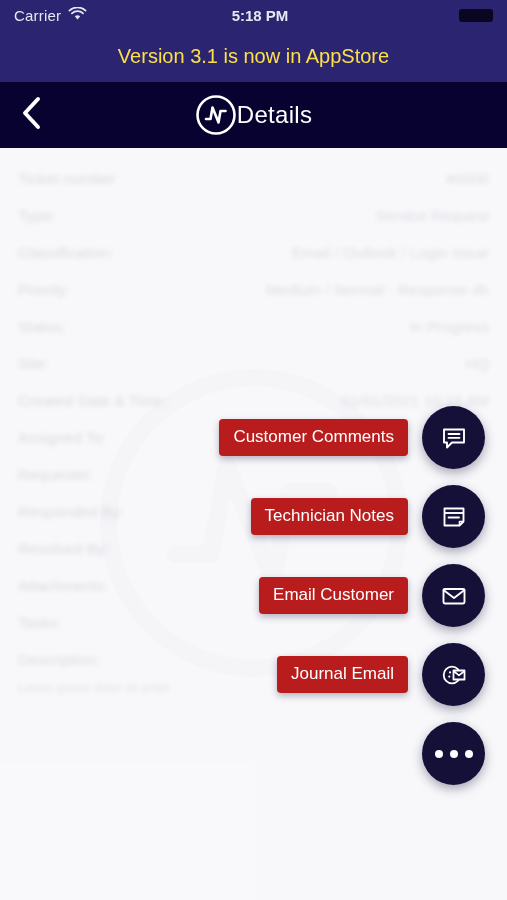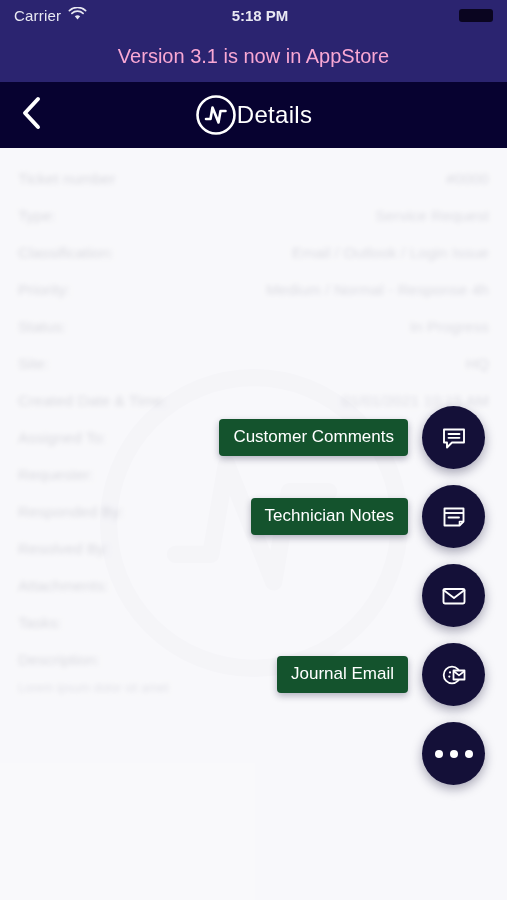--- a/index.html
+++ b/index.html
@@ -50,21 +50,21 @@
     border-radius: 3px;
   }
 
   
   .promo {
     height: 52px;
     background: #2b2470;
     display: flex;
     align-items: center;
     justify-content: center;
-    color: #f9a8d4;
+    color: #fde047;
     font-size: 20px;
     position: relative;
     z-index: 6;
   }
 
   
   .navbar {
     height: 66px;
     background: #070230;
     display: flex;
@@ -170,21 +170,21 @@
     align-items: center;
     justify-content: flex-end;
     gap: 14px;
     height: 63px;
   }
   .sd-label {
     color: #ffffff;
     font-size: 17px;
     padding: 8px 14px 9px;
     border-radius: 4px;
-    background: #14532d;
+    background: #b91c1c;
     box-shadow: 0 3px 7px rgba(20,16,56,.30);
     white-space: nowrap;
     cursor: pointer;
   }
   .sd-label.danger {
     background: #fb1405;
     box-shadow: 0 3px 7px rgba(251,20,5,.32);
   }
   .sd-fab {
     width: 63px;
@@ -349,20 +349,21 @@
             <path d="M4.5 5.5 h19 v13 l-4 4 h-15 z" fill="none" stroke="#fff" stroke-width="1.9" stroke-linejoin="round"></path>
             <line x1="4.5" y1="10" x2="23.5" y2="10" stroke="#fff" stroke-width="1.9"></line>
             <line x1="8.5" y1="14.5" x2="19" y2="14.5" stroke="#fff" stroke-width="1.8" stroke-linecap="round"></line>
             <path d="M19.5 22.5 v-4 h4" fill="none" stroke="#fff" stroke-width="1.6" stroke-linejoin="round"></path>
           </svg>
         </span>
       </span>
     </div>
 
     <div class="sd-row">
+      <span class="sd-label">Email Customer</span>
       <span class="sd-fab">
         <span>
           <svg width="28" height="28" viewBox="0 0 28 28">
             <rect x="3.5" y="7" width="21" height="14.5" rx="1.4" fill="none" stroke="#fff" stroke-width="1.9"></rect>
             <path d="M3.5 8 L14 16 L24.5 8" fill="none" stroke="#fff" stroke-width="1.9" stroke-linecap="round" stroke-linejoin="round"></path>
           </svg>
         </span>
       </span>
     </div>
 

